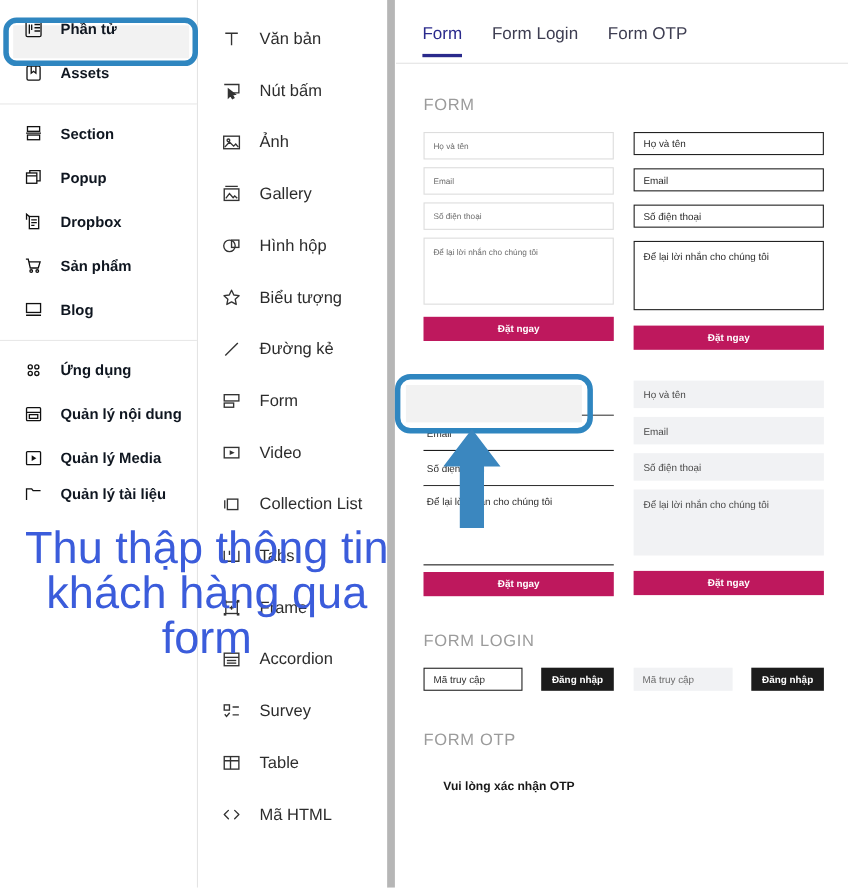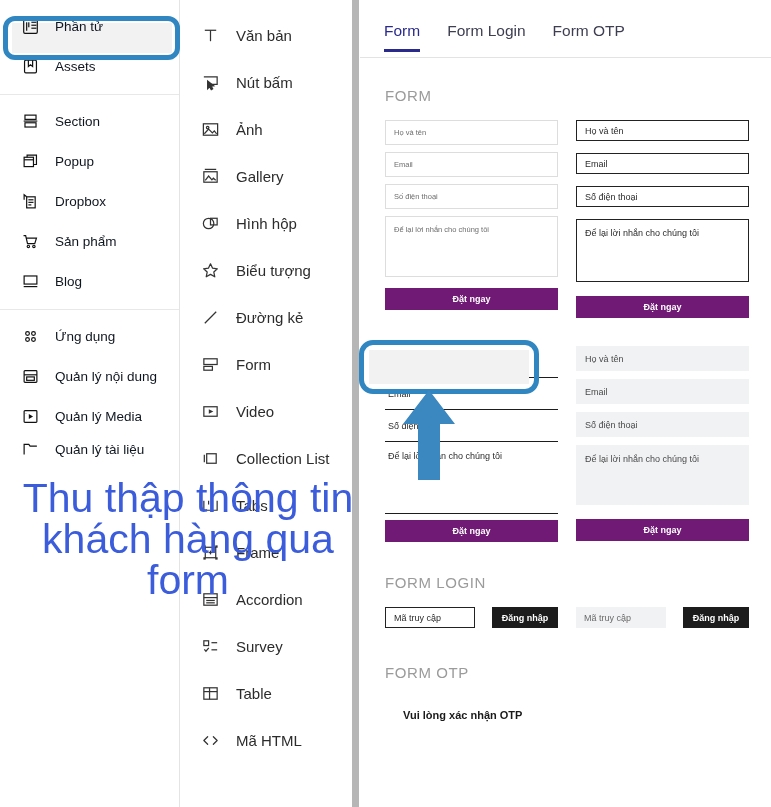--- a/index.html
+++ b/index.html
@@ -16,21 +16,21 @@
     position: absolute; left: 0; top: 0;
     width: 180px; height: 807px;
     background: #ffffff;
     border-right: 1px solid #e4e4e4;
   }
   .sb-group { padding: 6px 0 8px 0; }
   .sb-divider { height: 1px; background: #e8e8e8; margin: 0; }
   .sb-item {
     display: flex; align-items: center;
     height: 40px; padding-left: 22px;
-    font-size: 13.5px; font-weight: normal; color: #0f1620;
+    font-size: 13.5px; font-weight: bold; color: #0f1620;
     white-space: nowrap;
   }
   .sb-item .ic {
     width: 22px; height: 18px; margin-right: 11px;
     display: flex; align-items: center; justify-content: flex-start;
     flex: 0 0 22px;
   }
   .sb-item .ic svg { display: block; }
 
   
@@ -165,21 +165,21 @@
     font-size: 9px; color: #4a4a4a;
     display: flex; align-items: center; padding-left: 9px;
     margin-bottom: 8px;
   }
   .ta-d {
     height: 60px; background: #f1f2f4; border: 0;
     font-size: 9px; color: #4a4a4a; padding: 9px 0 0 9px;
     margin-bottom: 14px;
   }
   .btn-dark {
-    height: 22px; background: #701a75; color: #ffffff;
+    height: 22px; background: #be185d; color: #ffffff;
     font-size: 9px; font-weight: bold;
     display: flex; align-items: center; justify-content: center;
   }
 
   
   .loginrow { display: flex; padding: 16px 22px 0 25px; gap: 18px; }
   .logincol { width: 174px; display: flex; gap: 17px; }
   .login-inp-b {
     flex: 1; height: 21px; border: 1.4px solid #222; background: #fff;
     font-size: 9px; color: #2b2b2b;

